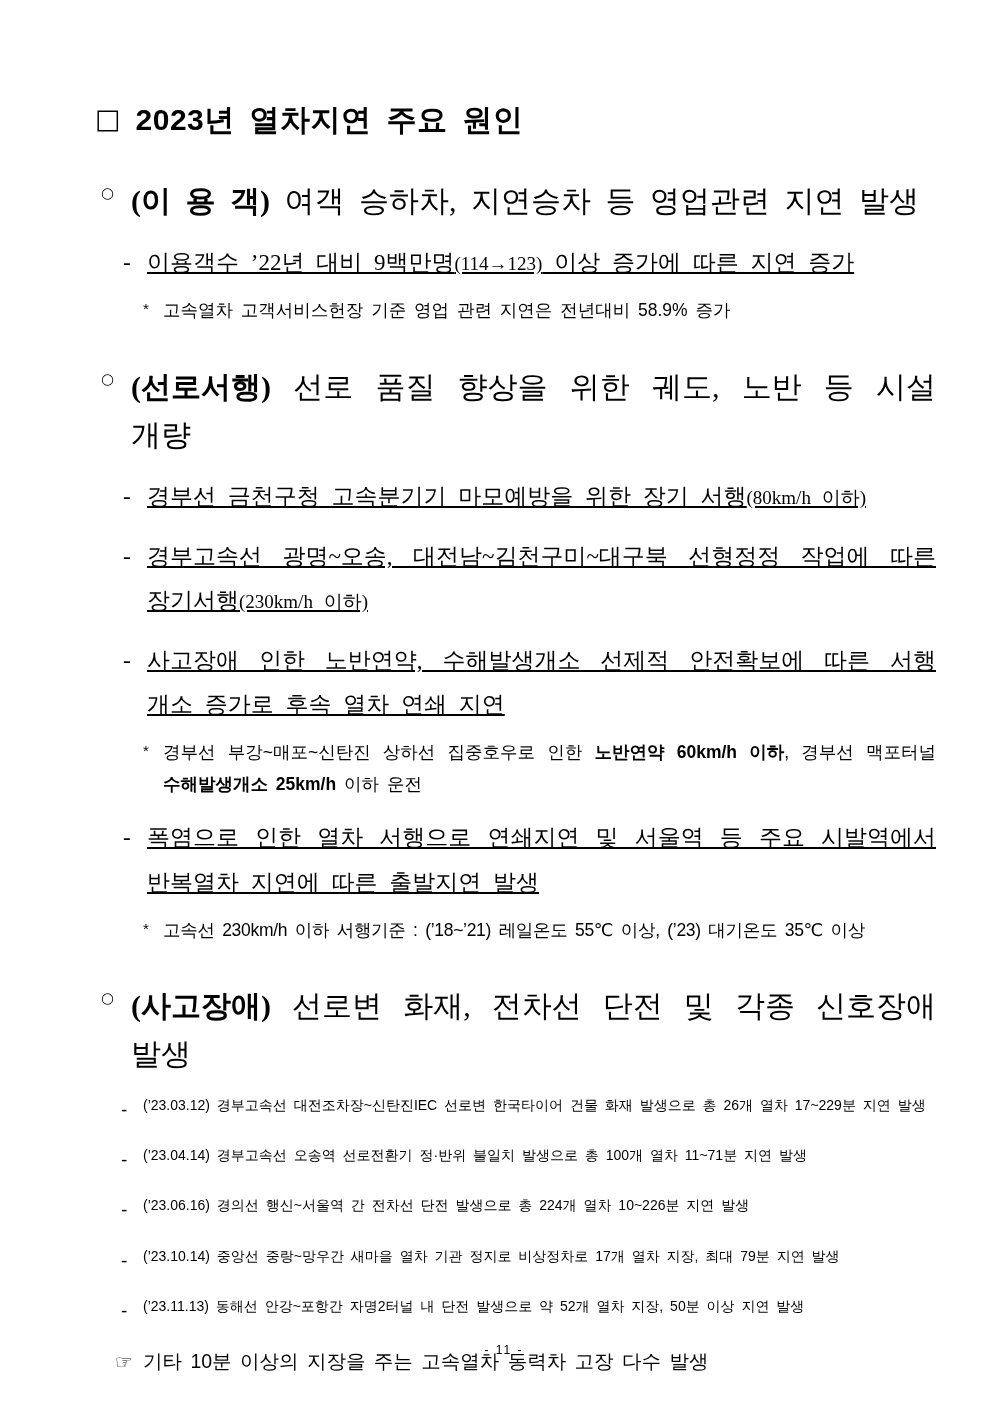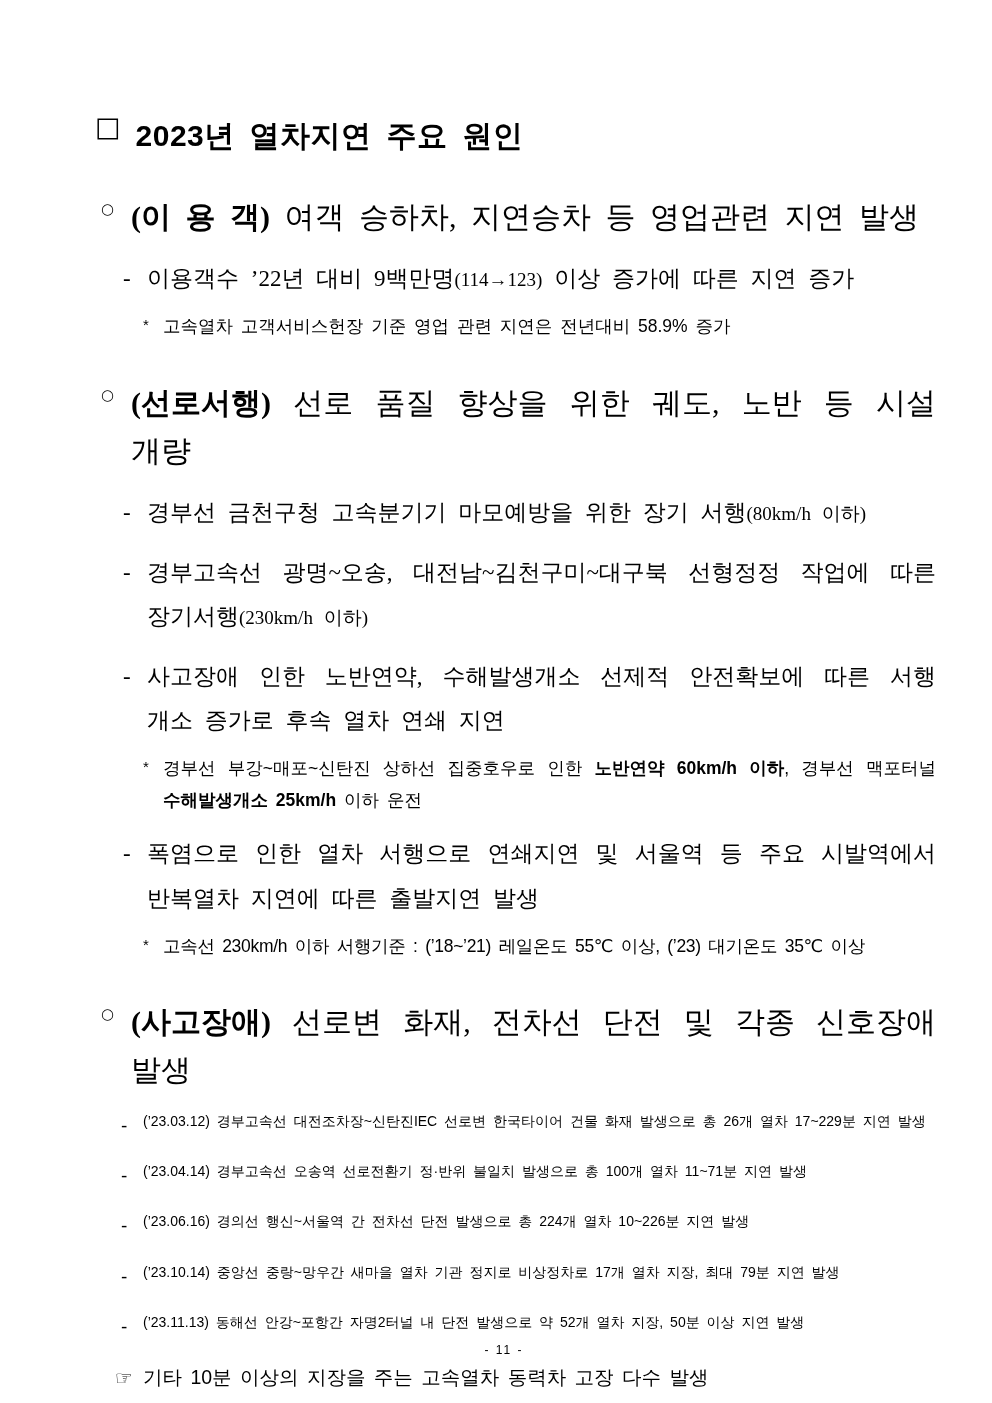--- a/index.html
+++ b/index.html
@@ -5,35 +5,35 @@
   html, body { margin:0; padding:0; }
   body {
     width:992px; height:1403px;
     background:#ffffff; color:#000000;
     font-family:"Liberation Serif","DejaVu Serif",serif;
     position:relative; overflow:hidden; box-sizing:border-box;
     padding:100px 56px 0 95px;
   }
   .title-row { display:flex; align-items:center; }
   .title-marker { font-size:27px; line-height:1; margin-right:15px; transform:translateY(-2px); font-family:"DejaVu Sans",sans-serif; }
-  .title-text { font-size:30px; font-weight:bold; font-family:"Liberation Sans","DejaVu Sans",sans-serif; letter-spacing:.5px; word-spacing:6px;margin-top:16px; }
+  .title-text { font-size:30px; font-weight:bold; font-family:"Liberation Sans","DejaVu Sans",sans-serif; letter-spacing:.5px; word-spacing:6px; }
 
   .section { margin-top:36px; }
   .row { display:flex; align-items:flex-start; }
   .marker { flex:0 0 auto; }
   .txt { flex:1 1 auto; text-align:justify; word-break:keep-all; }
   .txt b { font-weight:bold; }
 
   .head-row { margin-left:6px; }
   .head-marker { width:30px; font-size:15px; padding-top:7px; font-family:"DejaVu Sans",sans-serif; }
   .head-txt { font-size:30px; line-height:1.6; word-spacing:7px; }
 
   .d-row { margin-left:28px; margin-top:16px; }
   .d-marker { width:24px; font-size:23px; line-height:1.92; }
-  .d-txt { font-size:23px; line-height:1.92; word-spacing:6px; }
+  .d-txt { font-size:23px; line-height:1.92; word-spacing:6px;text-decoration:underline; }
   .small { font-size:19px; }
 
   .st-row { margin-left:48px; margin-top:10px; font-family:"Liberation Sans","DejaVu Sans",sans-serif; }
   .st-marker { width:20px; font-size:15px; padding-top:5px; }
   .st-txt { font-size:17.5px; line-height:1.8; word-spacing:3px; }
   .nowrap { white-space:nowrap; letter-spacing:-.3px; }
 
   .g-row { margin-left:26px; margin-top:14px; font-family:"Liberation Sans","DejaVu Sans",sans-serif; }
   .g-marker { width:22px; font-size:19px; line-height:1.9; }
   .g-txt { font-size:14px; line-height:1.9; word-spacing:3px; }

